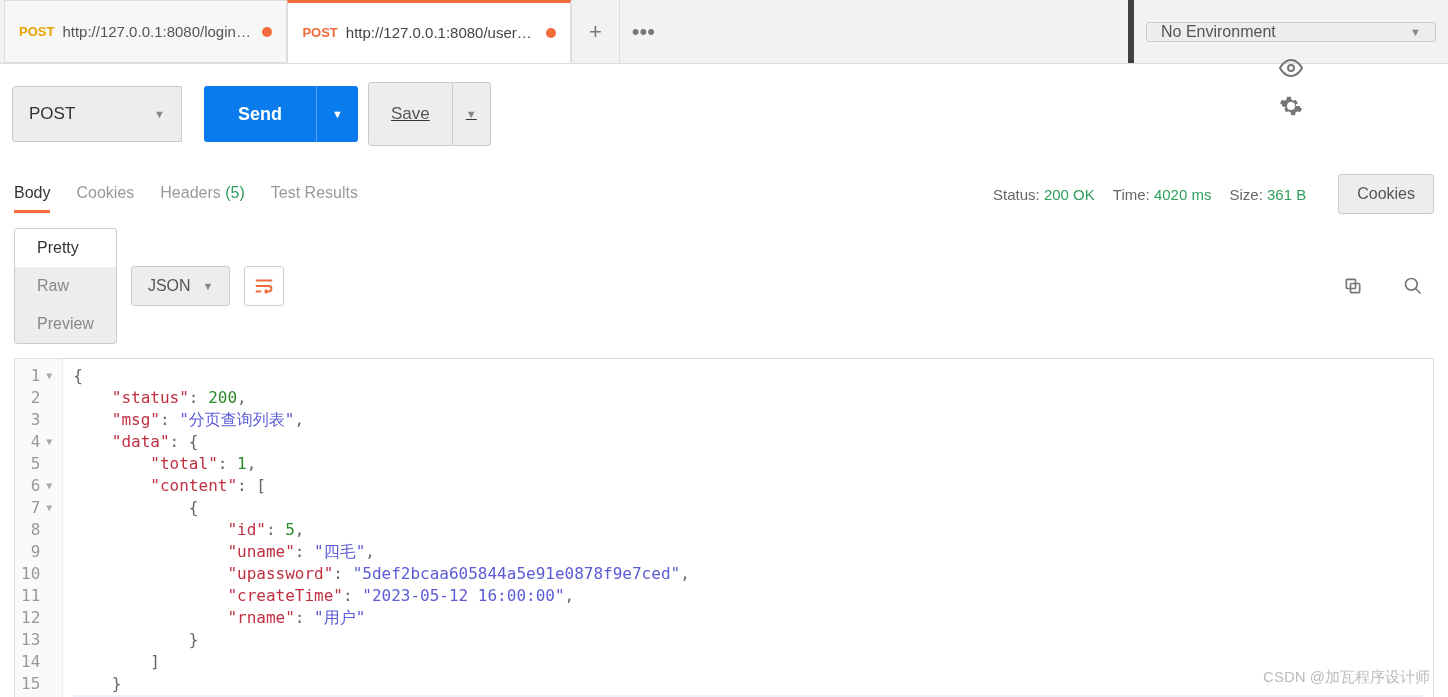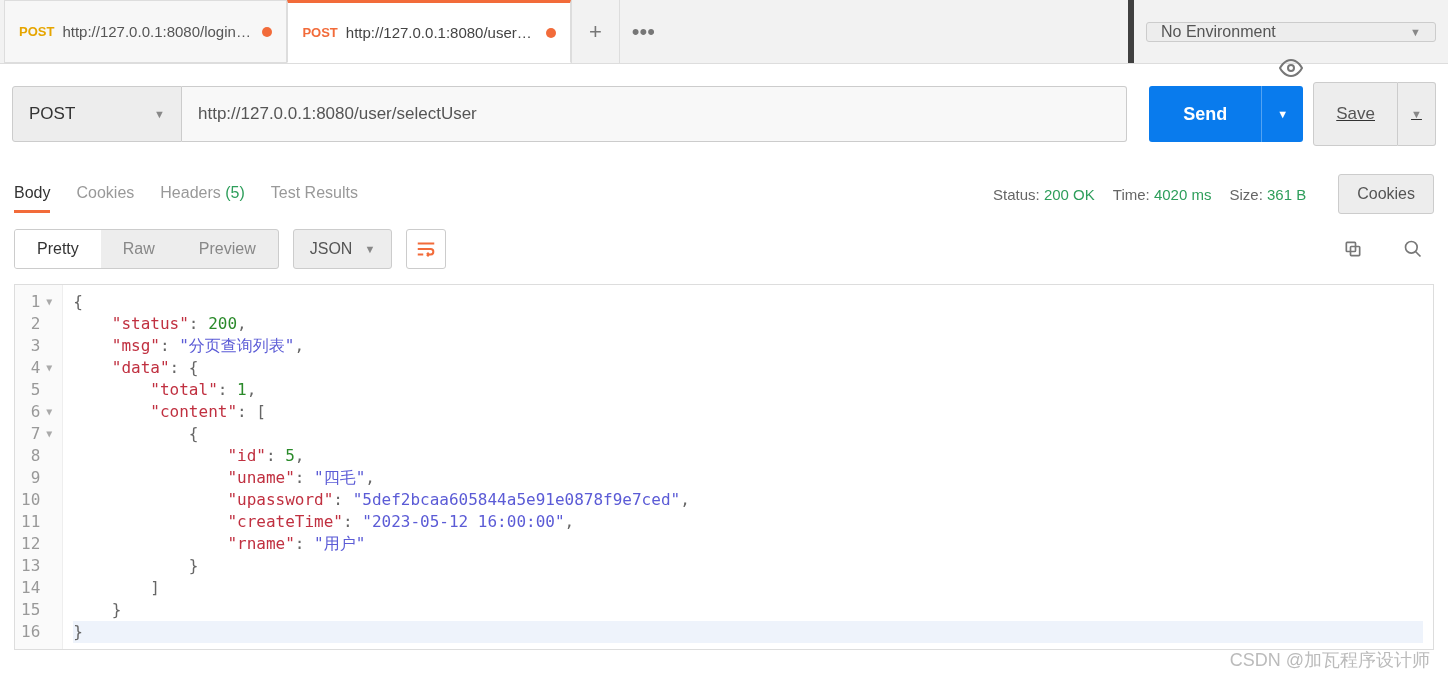--- a/index.html
+++ b/index.html
@@ -33,40 +33,40 @@
 .response-header { display: flex; align-items: center; padding: 10px 14px 0; border-top: 0px solid #eee; }
 .resp-tabs { display: flex; gap: 26px; }
 .resp-tab { font-size: 16px; color: #999; padding: 8px 0; cursor: pointer; border-bottom: 3px solid transparent; }
 .resp-tab.active { color: #333; border-bottom-color: #f26b3a; }
 .resp-tab .count { color: #2e9e5b; }
 .resp-meta { margin-left: auto; display: flex; align-items: center; gap: 18px; font-size: 15px; color: #666; }
 .resp-meta .val { color: #2e9e5b; }
 .download-btn { background: #ededed; border: 1px solid #ccc; padding: 10px 18px; font-size: 16px; color: #555; cursor: pointer; border-radius: 3px; margin-left: 14px; }
 
 .view-bar { display: flex; align-items: center; padding: 14px; gap: 0; }
-.view-seg { display: flex; background: #ededed; border: 1px solid #ccc; border-radius: 3px; overflow: hidden; }
+.view-seg { display: flex; background: #ededed; border: 1px solid #ccc; border-radius: 3px; overflow: hidden; flex-direction: column; }
 .view-btn { padding: 10px 22px; font-size: 16px; color: #888; cursor: pointer; }
 .view-btn.active { color: #333; background: #fff; }
 .format-select { display: flex; align-items: center; gap: 12px; background: #ededed; border: 1px solid #ccc; border-radius: 3px; padding: 10px 16px; font-size: 16px; color: #555; cursor: pointer; margin-left: 14px; }
 .wrap-btn { width: 40px; height: 40px; background: #fff; border: 1px solid #ccc; border-radius: 3px; display: flex; align-items: center; justify-content: center; color: #f26b3a; cursor: pointer; margin-left: 14px; }
 .view-right { margin-left: auto; display: flex; gap: 18px; color: #888; }
 
 .code-area { border: 1px solid #ddd; margin: 0 14px 14px; display: flex; font-family: Consolas, Monaco, monospace; font-size: 16px; line-height: 22px; }
 .gutter { background: #fafafa; border-right: 1px solid #eee; padding: 6px 10px 6px 6px; text-align: right; color: #999; user-select: none; }
 .gut-line { display: flex; justify-content: flex-end; align-items: center; gap: 4px; }
 .fold { color: #aaa; font-size: 10px; width: 8px; display: inline-block; }
 .code { padding: 6px 10px; flex: 1; }
 .line { white-space: pre; }
 .line.hl { background: #eef3fb; }
 .key { color: #c03040; }
 .str { color: #5b5bd6; }
 .num { color: #2a8a2a; }
 .punc { color: #666; }
 
-.watermark { position: fixed; right: 18px; bottom: 25px; color: #bbb; font-size: 18px; }
+.watermark { position: fixed; right: 18px; bottom: 10px; color: #bbb; font-size: 15px; }
 .caret { font-size: 11px; color: #888; }
 </style>
 </head>
 <body>
 
 <div class="top-bar">
   <div class="tabs-area">
     <div class="tab">
       <span class="method">POST</span>
       <span class="title">http://127.0.0.1:8080/login/user</span>
@@ -97,21 +97,20 @@
         </svg>
       </div>
   </div>
 </div>
 
 <div class="request-bar">
   <div class="method-select">
     <span>POST</span>
     <span class="caret">▼</span>
   </div>
-  <input class="url-input" value="http://127.0.0.1:8080/user/selectUser" style="">
   <div class="send-btn">
     <button class="send-main">Send</button>
     <button class="send-drop">
         <span class="caret" style="color:#fff">▼</span>
       </button>
   </div>
   <div class="save-btn">
     <button class="save-main">Save</button>
     <button class="save-drop">
         <span class="caret">▼</span>

